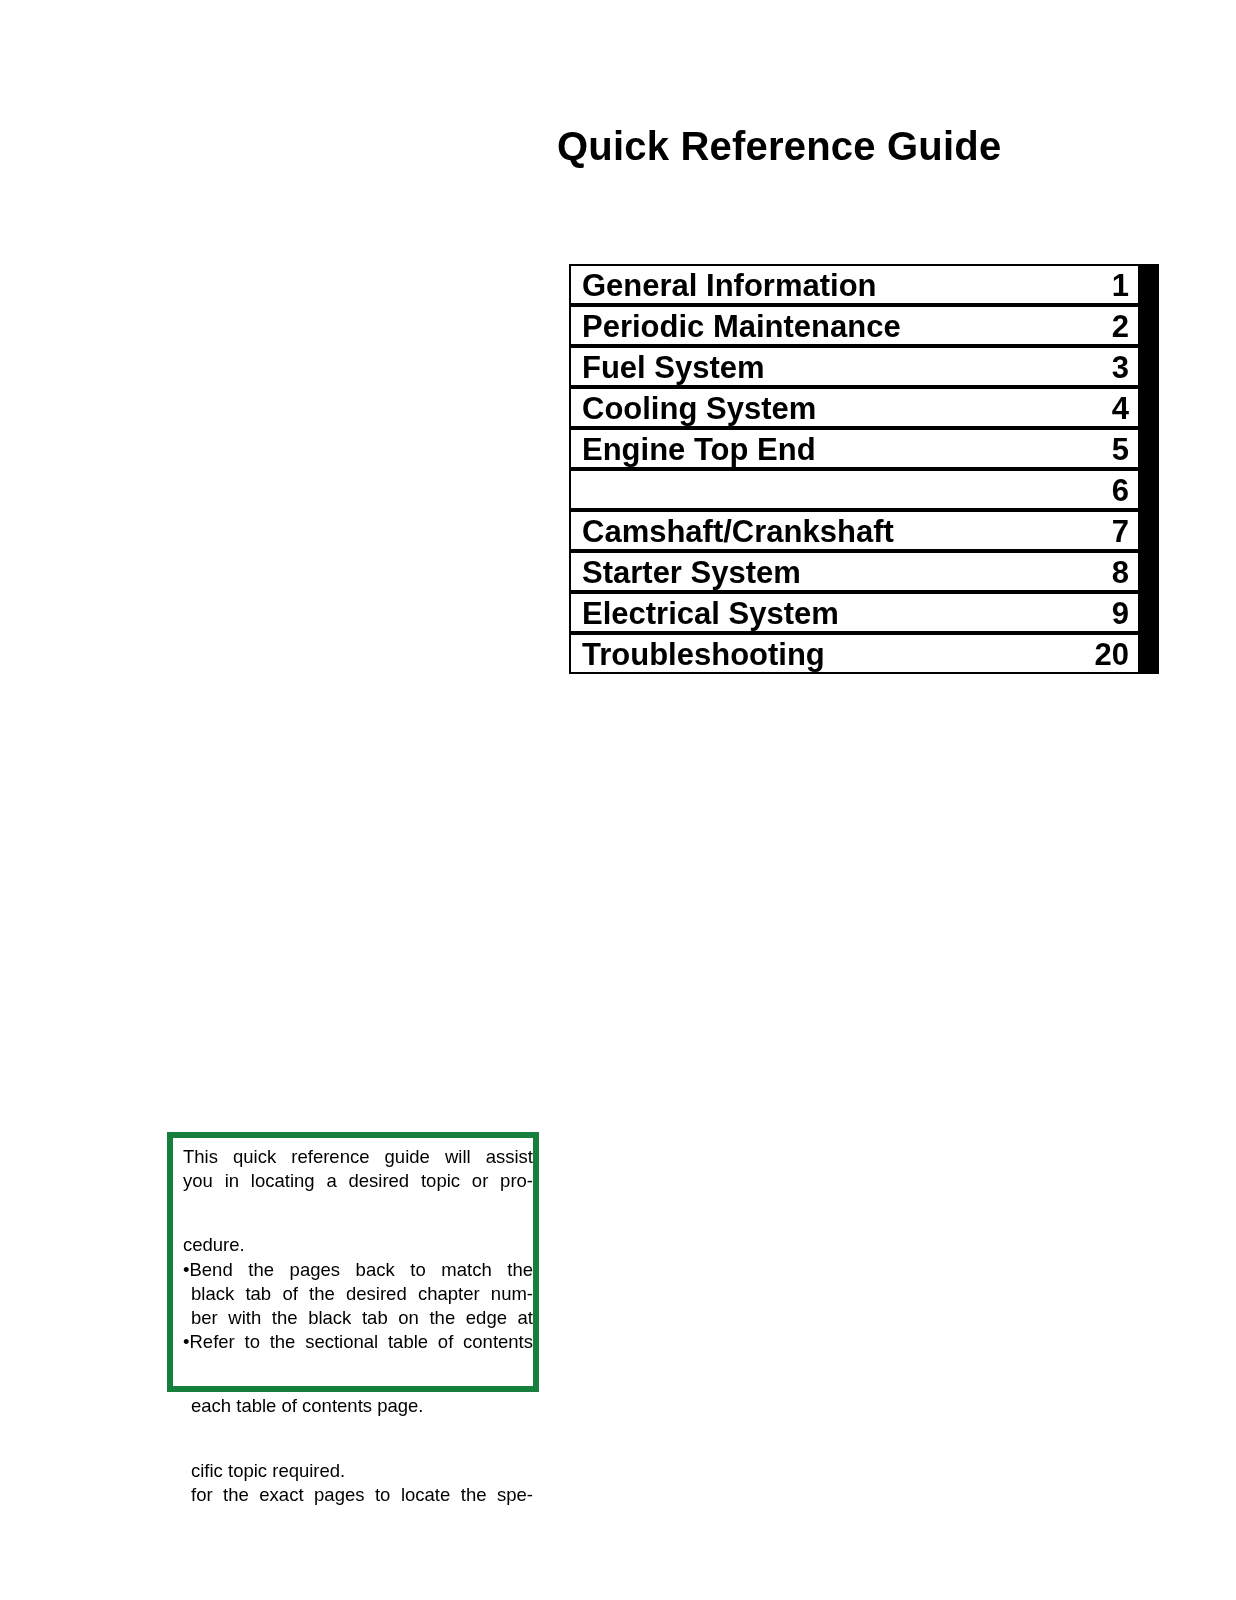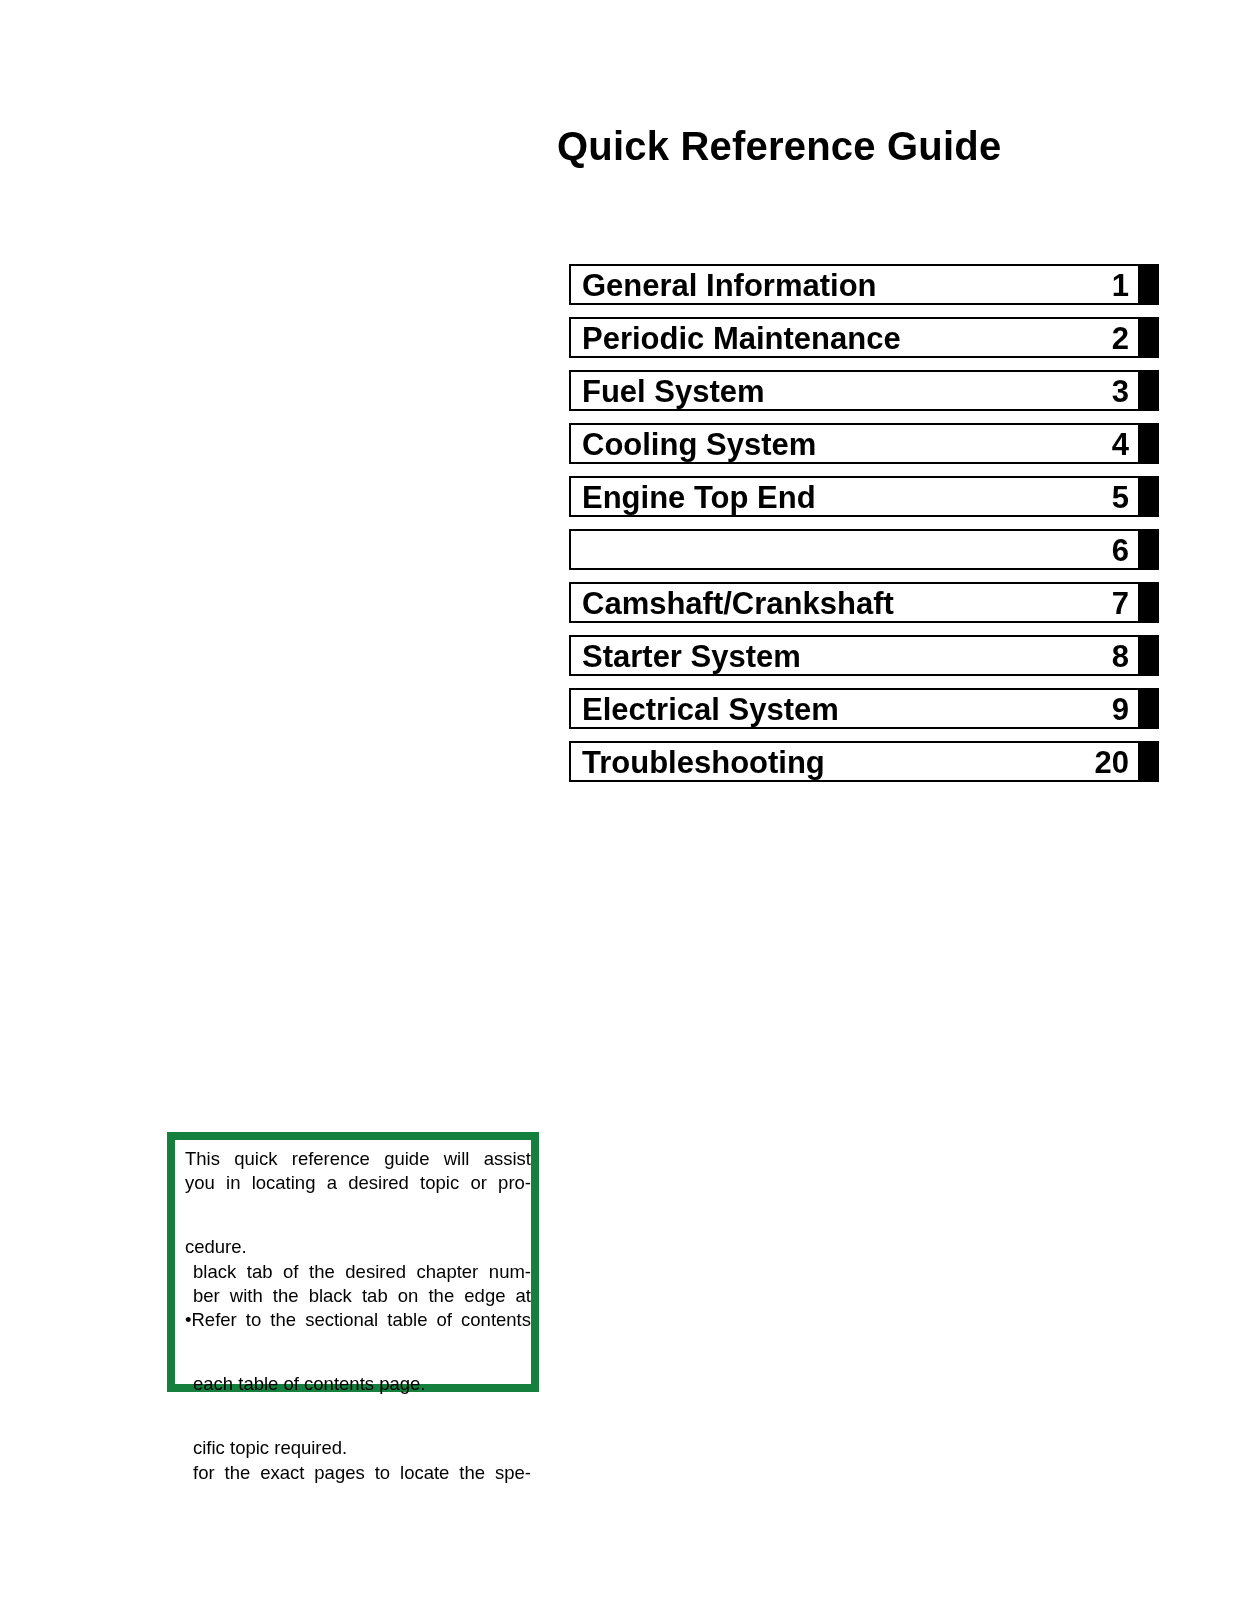--- a/index.html
+++ b/index.html
@@ -9,39 +9,39 @@
       overflow: hidden;
     }
     .title {
       position: absolute; left: 549px; top: 124px;
       font-size: 40px; font-weight: bold; letter-spacing: 0.2px;
       white-space: nowrap;
       margin-left: 8px;
     }
     .toc { position: absolute; left: 569px; top: 264px; width: 590px; }
     .row {
-      position: relative; height: 41px; margin-bottom: 12px;
+      position: relative; height: 41px; margin-bottom: 0;
       box-sizing: border-box; border: 2px solid #000; border-right: none;
       background: #fff; cursor: pointer;
     }
     .row .label {
       position: absolute; left: 11px; top: 1px;
       font-size: 31px; font-weight: bold; white-space: nowrap; line-height: 38px;
     }
     .row .num {
       position: absolute; right: 30px; top: 1px;
       font-size: 31px; font-weight: bold; line-height: 38px;
     }
     .row .tab {
       position: absolute; right: 0; top: -2px; width: 21px; height: 41px;
       background: #000;
     }
     .note {
       position: absolute; left: 167px; top: 1132px; width: 372px; height: 260px;
-      box-sizing: border-box; border: 8px solid #15803d;
+      box-sizing: border-box; border: 6px solid #15803d;
       padding: 7px 0 0 10px;
       font-size: 18.5px; line-height: 24.2px;
     }
     .note .line { display: block; text-align: justify; text-align-last: justify; }
     .note .line.last { text-align-last: left; margin-top: 40px; }
   </style>
 </head>
 <body>
 
 <div class="title">Quick Reference Guide</div>
@@ -95,19 +95,20 @@
     <span class="label">Troubleshooting</span>
     <span class="num">20</span>
     <span class="tab" style="background: rgb(0, 0, 0);"></span>
   </div>
 </div>
 
 <div class="note">
   <span class="line">This quick reference guide will assist</span>
   <span class="line">you in locating a desired topic or pro-</span>
   <span class="line last">cedure.</span>
+  <span class="line">•Bend the pages back to match the</span>
   <span class="line" style="padding-left:8px">black tab of the desired chapter num-</span>
   <span class="line" style="padding-left:8px">ber with the black tab on the edge at</span>
   <span class="line">•Refer to the sectional table of contents</span>
   <span class="line last" style="padding-left:8px">each table of contents page.</span>
   <span class="line last" style="padding-left:8px">cific topic required.</span>
   <span class="line" style="padding-left:8px">for the exact pages to locate the spe-</span>
 </div>
 
 </body></html>

